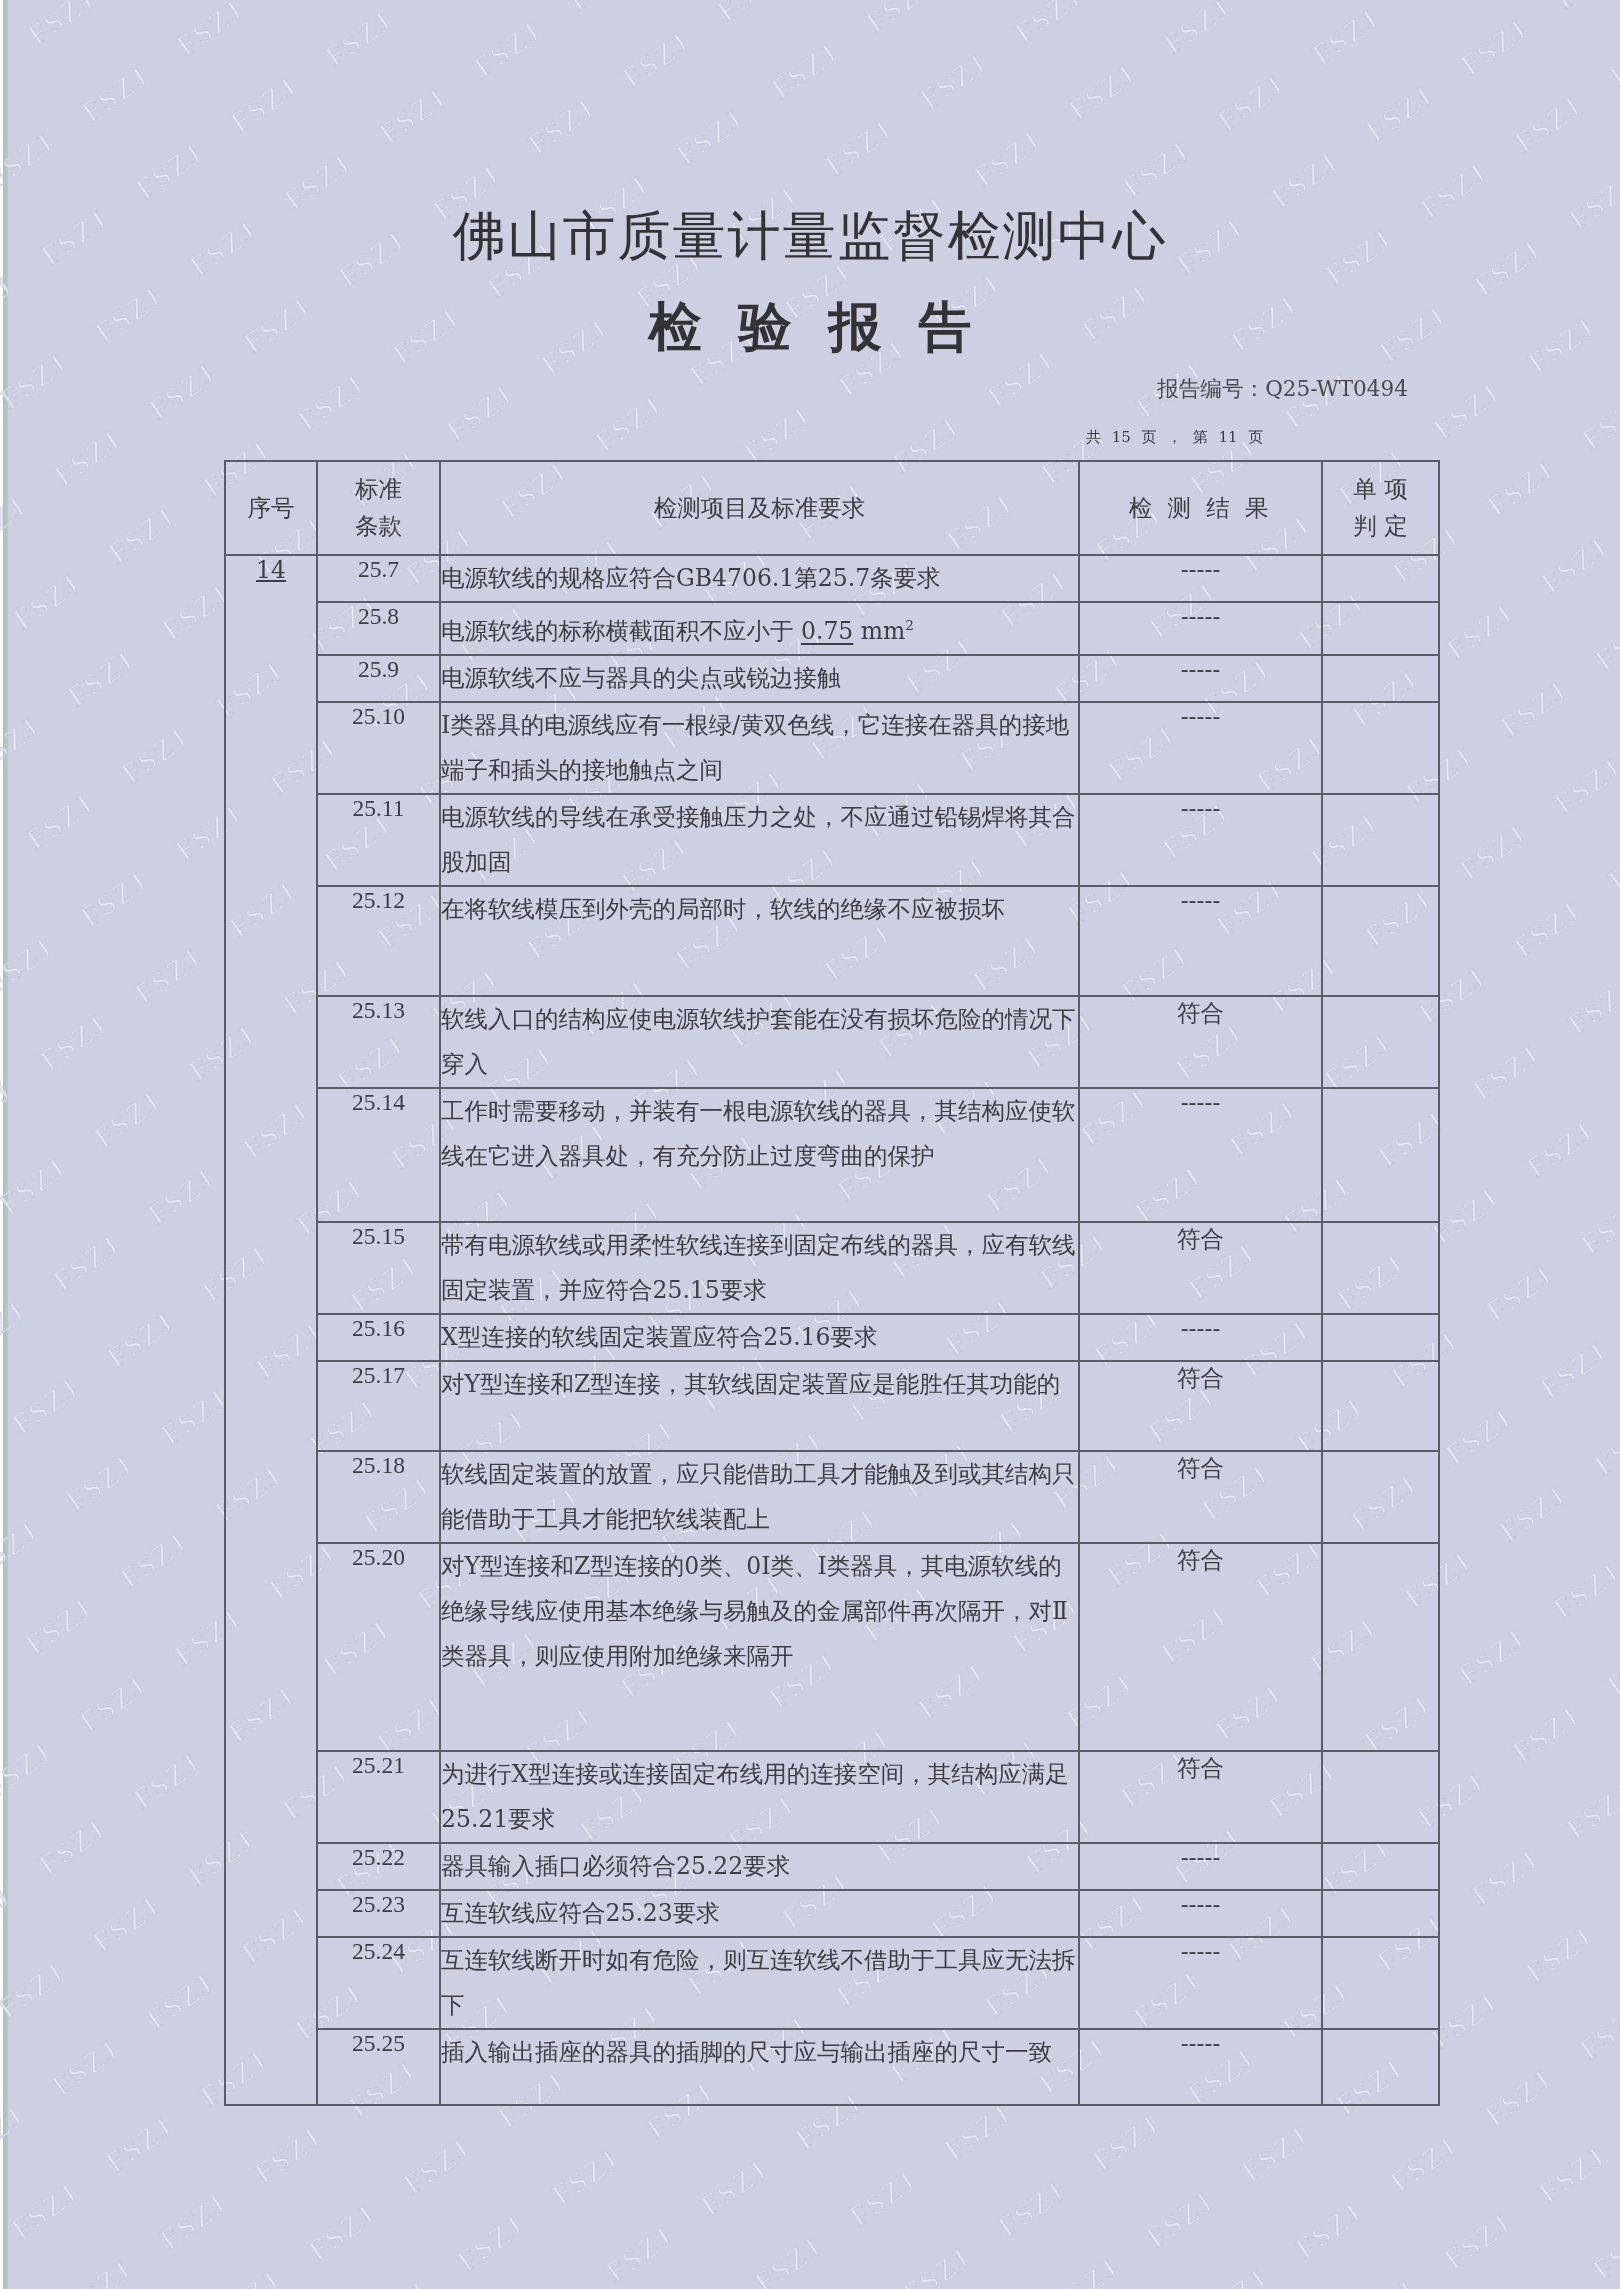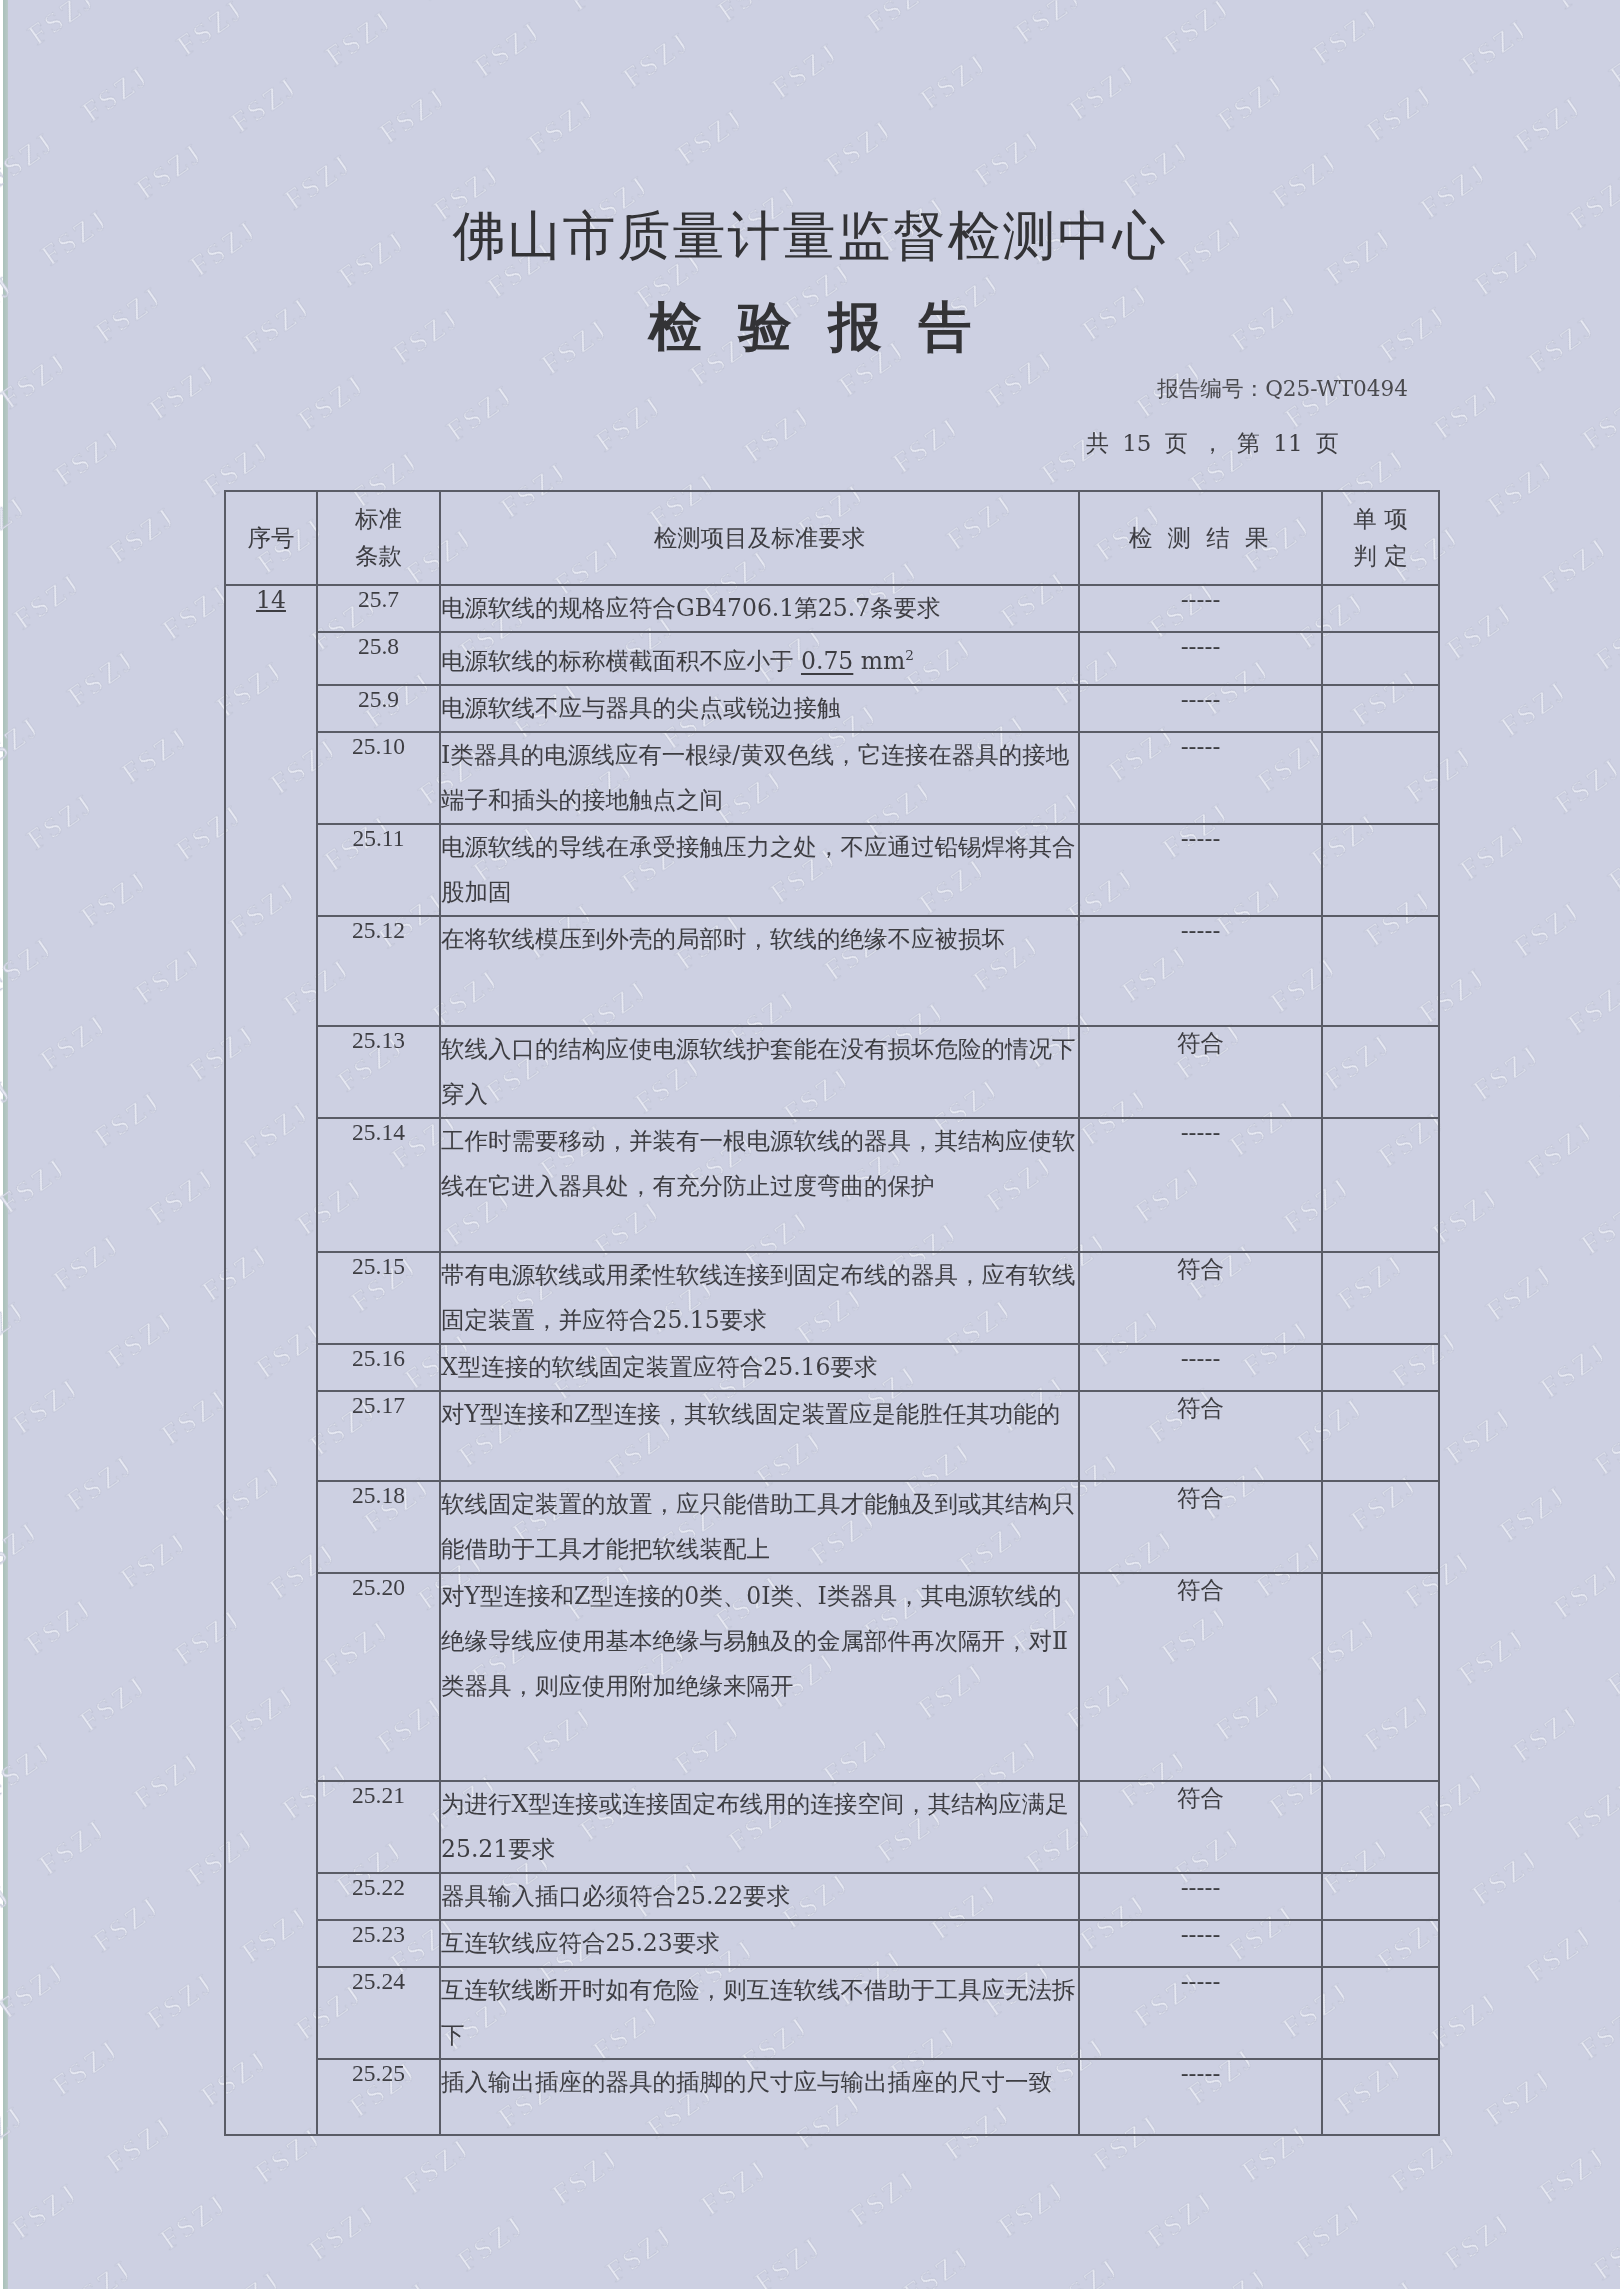--- a/index.html
+++ b/index.html
@@ -25,25 +25,25 @@
   .subtitle {
     position: absolute; left: 0; width: 1620px; top: 292px; text-align: center;
     font-family: "DejaVu Sans", "Liberation Sans", sans-serif;
     font-size: 53px; font-weight: 700; letter-spacing: 37px; color: #333336;
     padding-left: 37px; box-sizing: border-box;
   }
   .report-no {
     position: absolute; right: 212px; top: 374px; font-size: 21.6px; color: #4a4a4e; margin-left: 12px;
   }
   .page-info {
-    position: absolute; left: 1086px; top: 428px; font-size: 23px; color: #3c3c40;
+    position: absolute; left: 1086px; top: 428px; font-size: 15px; color: #3c3c40;
     word-spacing: 5.9px;
   }
   table.report {
-    position: absolute; left: 224px; top: 490px; width: 1213px;
+    position: absolute; left: 224px; top: 460px; width: 1213px;
     border-collapse: collapse; table-layout: fixed;
     font-size: 23.5px;
     padding-left: 23px;
   }
   table.report td, table.report th {
     border: 2px solid #5a5c66; vertical-align: top; padding: 0;
     font-weight: 400; color: #3d3d42;
   }
   table.report thead th { vertical-align: middle; text-align: center; height: 92px; font-size: 23.5px; }
   .hdr-stack { line-height: 37px; }

